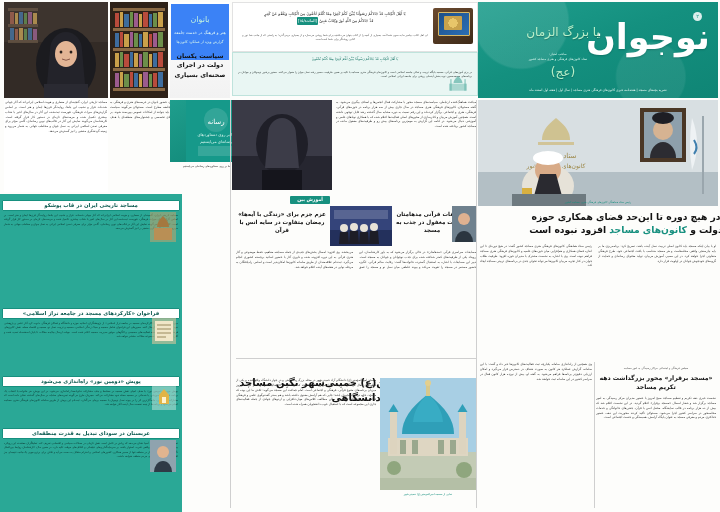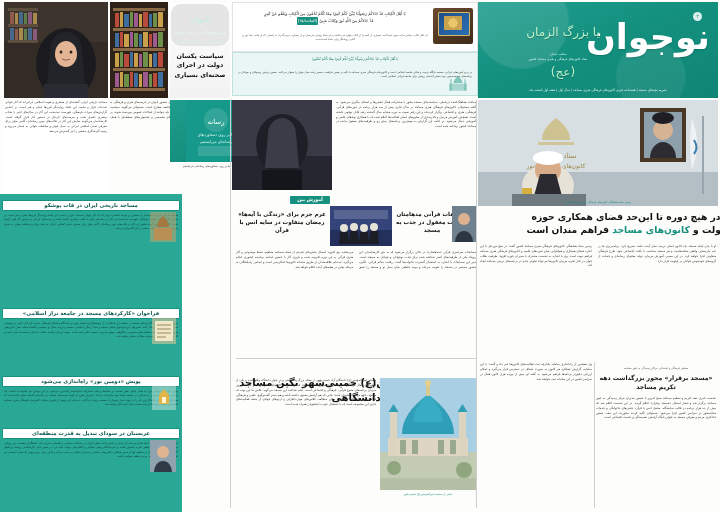--- a/index.html
+++ b/index.html
@@ -255,21 +255,21 @@
       <ellipse cx="57" cy="50" rx="1.4" ry="1.6" fill="#2b211c"></ellipse>
       <ellipse cx="67" cy="50" rx="1.4" ry="1.6" fill="#2b211c"></ellipse>
       <path d="M58 57 q4 2.5 8 0" stroke="#8a5a4a" stroke-width="1" fill="none"></path>
       <rect x="40" y="82" width="44" height="14" fill="#2a2a32"></rect>
     </svg>
   </div>
 
   <div class="photo" style="left:170px;top:2px;width:60px;height:96px;
        background:linear-gradient(180deg,#ffffff 0%,#f2f2f2 100%);"></div>
 
-  <div style="position:absolute;left:171px;top:4px;width:58px;height:42px;background:#e5e5e5;border-radius:10px;">
+  <div style="position:absolute;left:171px;top:4px;width:58px;height:56px;background:#3b82f6;">
     <svg viewBox="0 0 58 46" width="58" height="46">
       <text x="29" y="18" text-anchor="middle" fill="#bff0df" font-size="8" font-family="DejaVu Sans, sans-serif">بانوان</text>
       <text x="29" y="30" text-anchor="middle" fill="#e6fbf5" font-size="4.2" font-family="DejaVu Sans, sans-serif">هنر و فرهنگ در خدمت جامعه</text>
       <text x="29" y="39" text-anchor="middle" fill="#d7f6ec" font-size="3.6" font-family="DejaVu Sans, sans-serif">گزارش ویژه از عملکرد کانون‌ها</text>
     </svg>
   </div>
 
   <div class="hl" style="position:absolute;left:171px;top:52px;width:58px;font-size:6.4px;line-height:1.45;">سیاست یکسان دولت در اجرای صحنه‌ای بسیاری</div>
 
   <div class="body-text" style="position:absolute;left:110px;top:100px;width:118px;height:90px;">اقتصادی و سیاسی فعالیت کرده‌اند. در این میان، حضور بانوان در عرصه‌های هنری و فرهنگی به عنوان یکی از بارزترین شاخص‌های پیشرفت جامعه مطرح است. مسئولان می‌گویند سیاست دولت در این حوزه یکسان است و همه گروه‌ها باید بتوانند از امکانات عمومی بهره‌مند شوند. بر پایه این رویکرد، برنامه‌های آموزشی، کارگاه‌های تخصصی و جشنواره‌های منطقه‌ای با هدف شناسایی استعدادها طراحی شده است.</div>
@@ -450,21 +450,21 @@
 
       <rect x="34" y="94" width="74" height="12" fill="#6e7a80"></rect>
       <rect x="44" y="88" width="10" height="6" fill="#d8b040"></rect>
     </svg>
   </div>
   <div class="cap" style="left:478px;top:200px;width:240px;">رئیس ستاد هماهنگی کانون‌های فرهنگی هنری مساجد کشور</div>
 
   <div class="hl hl-main">
     <div>در هیچ دوره تا این‌حد فضای همکاری حوزه</div>
     <div>
-      <span>دولت و </span><span class="hi">کانون‌های مساجد</span><span> فراهم مندان است</span>
+      <span>دولت و </span><span class="hi">کانون‌های مساجد</span><span> افزود نبوده است</span>
     </div>
   </div>
 
   <div class="body-text" style="position:absolute;left:480px;top:244px;width:112px;height:116px;">رئیس ستاد هماهنگی کانون‌های فرهنگی هنری مساجد کشور گفت: در هیچ دوره‌ای تا این اندازه فضای همکاری و هم‌افزایی میان حوزه‌های علمیه و کانون‌های فرهنگی هنری مساجد فراهم نبوده است. وی با اشاره به نشست مشترک با مدیران حوزه افزود: ظرفیت طلاب جوان در کنار تجربه مربیان کانون‌ها می‌تواند تحولی جدی در برنامه‌های تربیتی مساجد ایجاد کند.</div>
   <div class="body-text" style="position:absolute;left:598px;top:244px;width:118px;height:116px;">او با بیان اینکه مسجد باید کانون اصلی تربیت نسل آینده باشد، تصریح کرد: برنامه‌ریزی ما بر پایه نیازسنجی واقعی محله‌هاست و هر مسجد متناسب با بافت اجتماعی خود، طرح فرهنگی متفاوتی اجرا خواهد کرد. در این مسیر، آموزش مربیان، تولید محتوای رسانه‌ای و حمایت از گروه‌های خودجوش جوانان در اولویت قرار دارد.</div>
   <div class="body-text" style="position:absolute;left:480px;top:362px;width:112px;height:146px;">وی همچنین از راه‌اندازی سامانه یکپارچه ثبت فعالیت‌های کانون‌ها خبر داد و گفت: با این سامانه، گزارش عملکرد هر کانون به صورت شفاف در دسترس قرار می‌گیرد و امکان ارزیابی دقیق‌تر برنامه‌ها فراهم می‌شود. به گفته او، بیش از نوزده هزار کانون فعال در سراسر کشور در این سامانه ثبت خواهند شد.</div>
 
   <div class="cap" style="left:596px;top:366px;width:120px;color:#555;">مجلس فرهنگی و اجتماعی مراکز رسیدگی به امور مساجد</div>
   <div class="hl" style="position:absolute;left:596px;top:374px;width:120px;font-size:6.2px;line-height:1.45;">«مسجد برقرار» محور بزرگداشت دهه تکریم مساجد</div>
   <div class="body-text" style="position:absolute;left:596px;top:396px;width:120px;height:112px;">نشست خبری دهه تکریم و تعظیم مساجد صبح امروز با حضور مدیران مرکز رسیدگی به امور مساجد برگزار شد و شعار امسال «مسجد برقرار» اعلام گردید. در این نشست اعلام شد که بیش از ده هزار برنامه در قالب نمایشگاه، محفل انس با قرآن، جشن‌های خانوادگی و خدمات محله‌محور در سراسر کشور اجرا می‌شود. مسئولان تأکید کردند محوریت این دهه، حضور حداکثری مردم و معرفی مسجد به عنوان پایگاه آرامش، همبستگی و خدمت اجتماعی است.</div>

